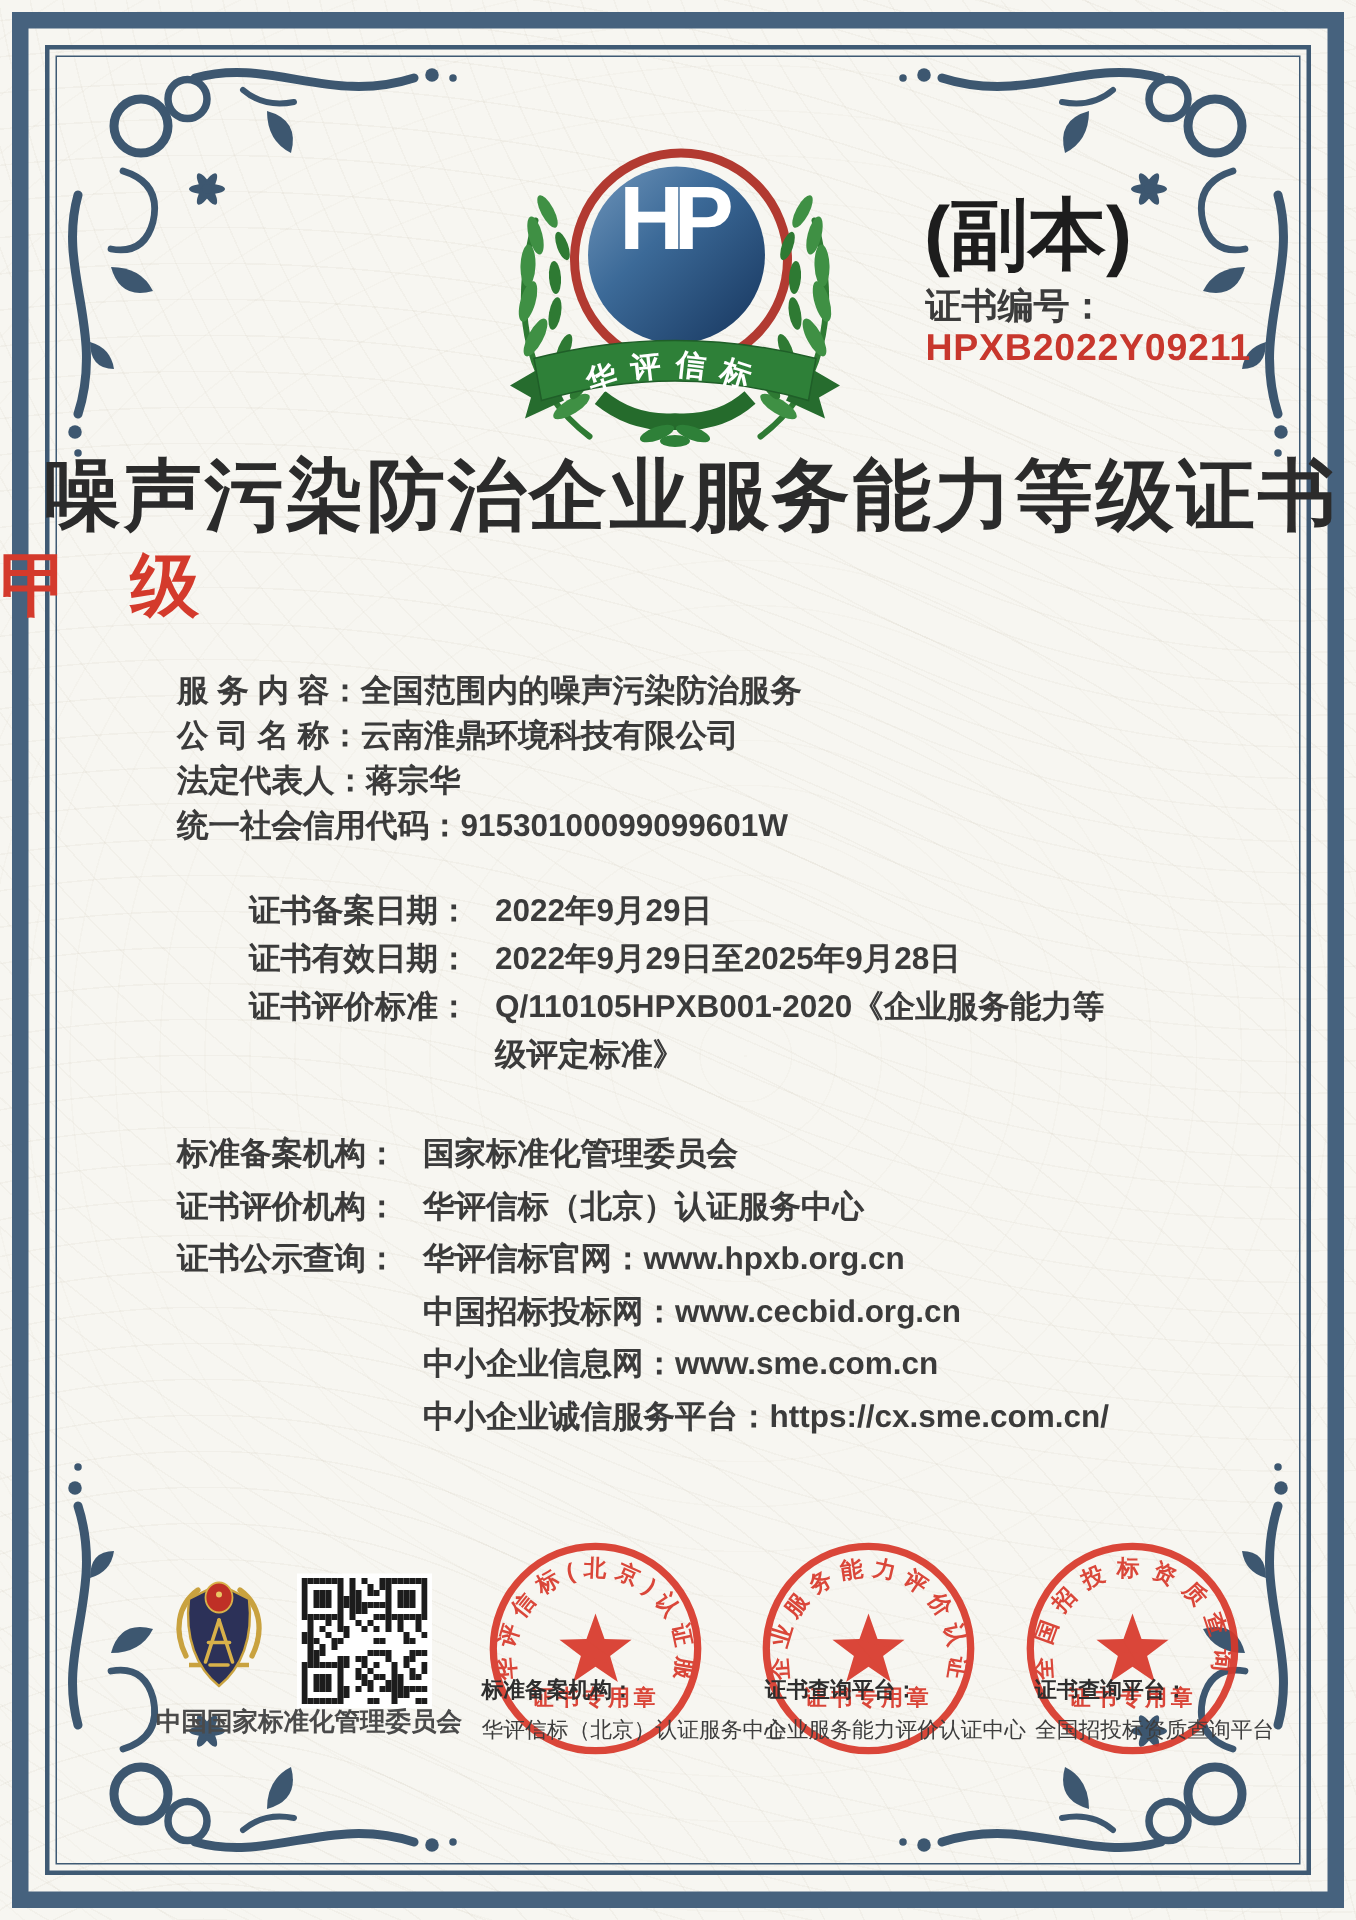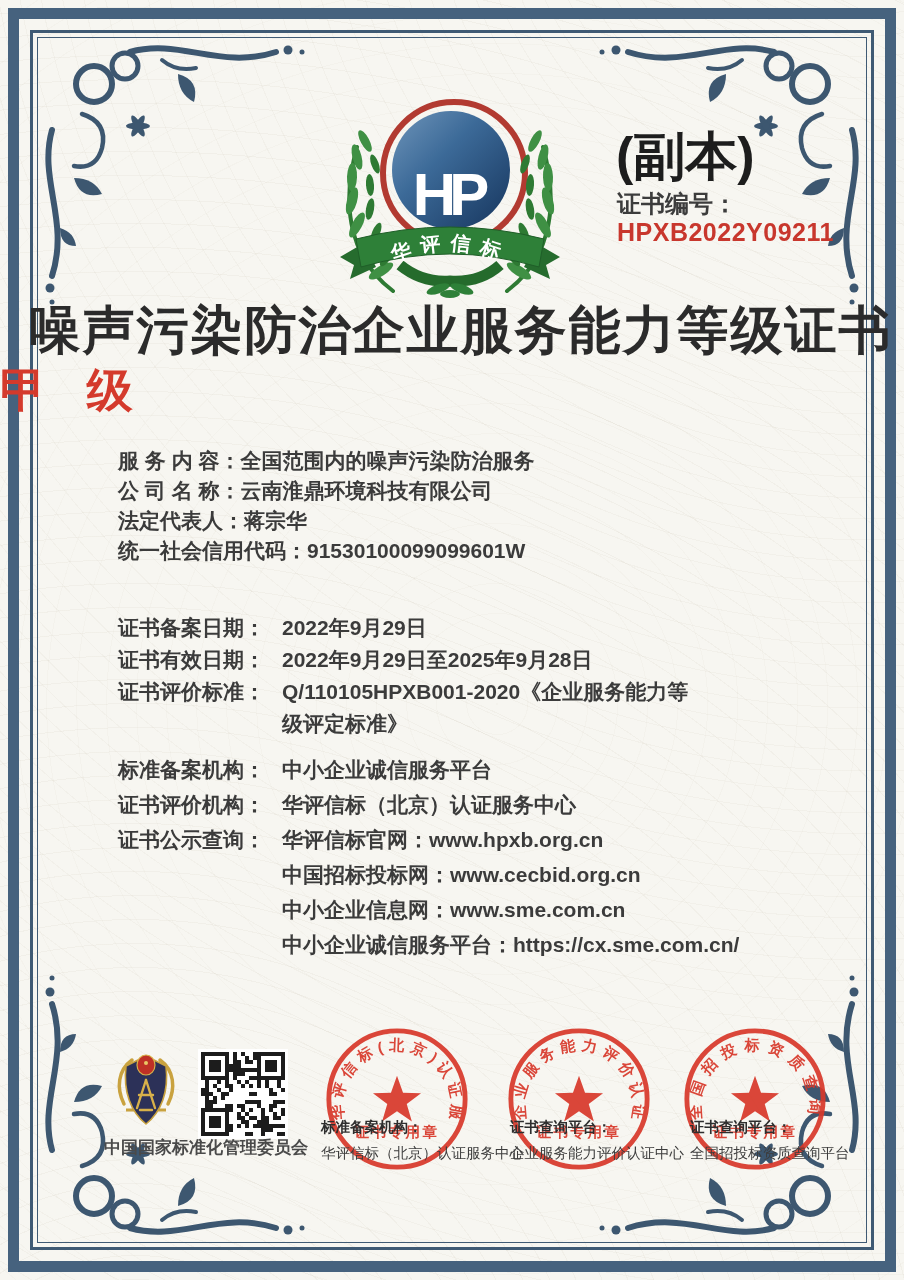--- a/index.html
+++ b/index.html
@@ -17,39 +17,39 @@
   .corner{position:absolute;width:280px;height:280px;pointer-events:none;}
   .corner.tl{left:30px;top:30px;}
   .corner.tr{right:30px;top:30px;transform:scaleX(-1);}
   .corner.bl{left:30px;bottom:30px;transform:scaleY(-1);}
   .corner.br{right:30px;bottom:30px;transform:scale(-1,-1);}
   
   .logo{position:absolute;left:327px;top:93px;width:246px;height:210px;}
   .logo .ring{position:absolute;left:53px;top:6px;width:136px;height:136px;border:6px solid #b23a31;border-radius:50%;}
   .logo .globe{position:absolute;left:65px;top:18px;width:118px;height:118px;border-radius:50%;
     background:linear-gradient(135deg,#6f95ba 0%,#3c6a98 40%,#16355d 100%);
-    display:flex;align-items:flex-end;justify-content:center;}
+    display:flex;align-items:flex-start;justify-content:center;}
   .logo .mono{color:#fff;font-size:60px;font-weight:800;letter-spacing:-7px;padding-right:7px;font-style:normal;}
   .laurel{position:absolute;top:26px;width:92px;height:178px;}
   .laurel.left{left:-6px;}
   .laurel.right{right:-6px;transform:scaleX(-1);}
   .ribbon{position:absolute;left:11px;top:122px;width:224px;height:86px;}
   
   .copy-label{position:absolute;left:616px;top:122px;font-size:52px;font-weight:800;color:#1d1d1d;}
   .certno-label{position:absolute;left:617px;top:188px;font-size:24px;font-weight:800;color:#3c3c3c;}
   .certno-value{position:absolute;left:617px;top:218px;font-size:25px;font-weight:800;color:#c8372d;letter-spacing:0.5px;}
   
   .title{position:absolute;left:17px;right:0;top:296px;text-align:center;font-size:52px;font-weight:900;color:#2b2b2b;letter-spacing:2px;}
   .grade{position:absolute;left:0;right:0;top:360px;text-align:left;font-size:46px;font-weight:900;color:#d43a2c;letter-spacing:14px;}
   
   .block{position:absolute;left:118px;color:#3b3b3b;font-weight:700;}
   .block .row{display:flex;align-items:flex-start;}
   .b1{top:446px;font-size:21px;}
   .b1 .row{line-height:30px;text-align:right;}
-  .b2{top:612px;font-size:21px;}
+  .b2{top:592px;font-size:21px;margin-left:48px;}
   .b2 .row{line-height:32px;}
   .b2 .lbl{width:164px;flex:0 0 auto;white-space:pre;}
   .b3{top:752px;font-size:21px;}
   .b3 .row{line-height:35px;}
   .b3 .lbl{width:164px;flex:0 0 auto;white-space:pre;}
   .b1 .lbl{white-space:pre;}
   .val{white-space:pre;}
   
   .emblem{position:absolute;left:114px;top:1050px;width:64px;height:78px;}
   .qr{position:absolute;left:198px;top:1049px;width:84px;height:84px;background:#fff;padding:3px;}
@@ -205,21 +205,21 @@
       </div>
     <div class="row">
         <span class="lbl"></span>
         <span class="val">级评定标准》</span>
       </div>
   </div>
 
   <div class="block b3">
     <div class="row">
         <span class="lbl">标准备案机构：</span>
-        <span class="val">中小企业诚信服务平台</span>
+        <span class="val">国家标准化管理委员会</span>
       </div>
     <div class="row">
         <span class="lbl">证书评价机构：</span>
         <span class="val">华评信标（北京）认证服务中心</span>
       </div>
     <div class="row">
         <span class="lbl">证书公示查询：</span>
         <span class="val">华评信标官网：www.hpxb.org.cn</span>
       </div>
     <div class="row">

